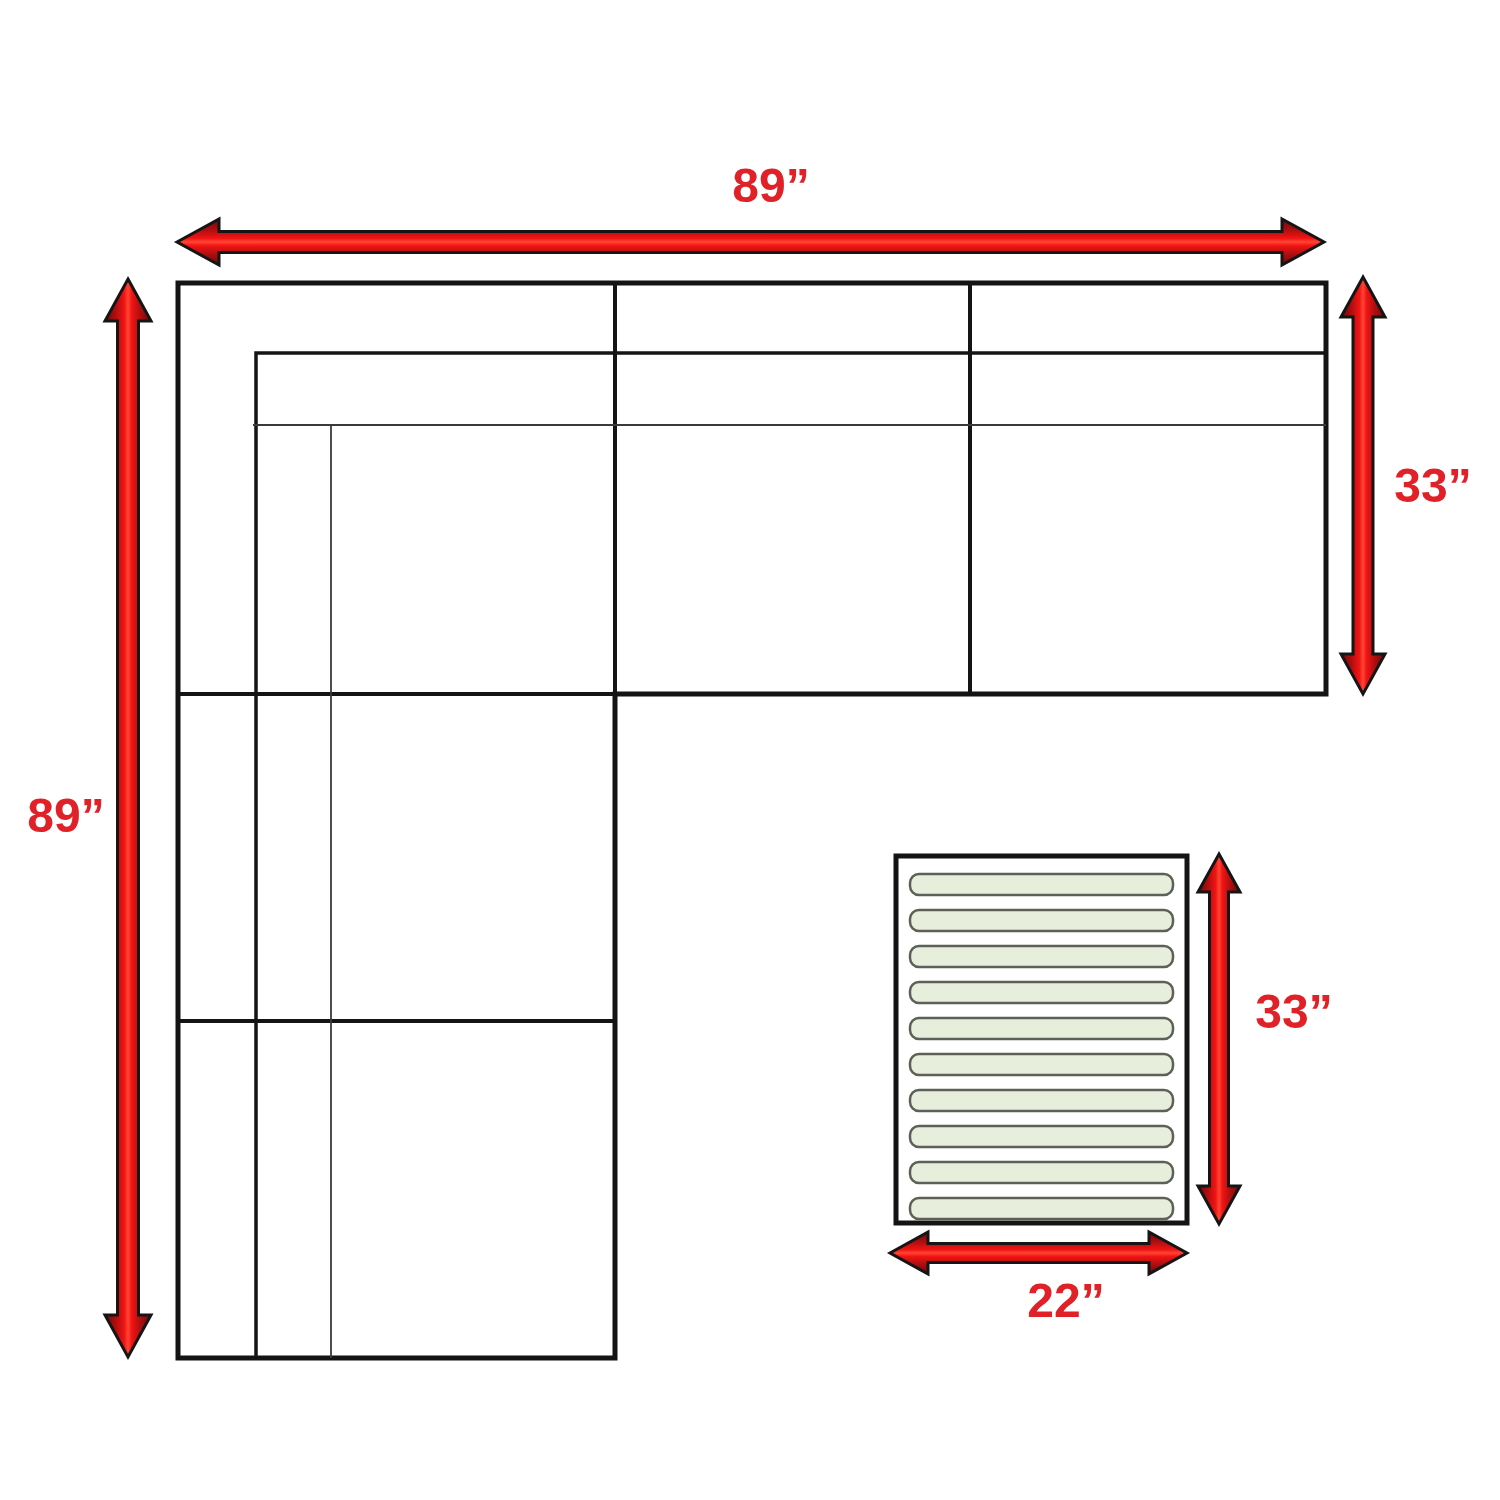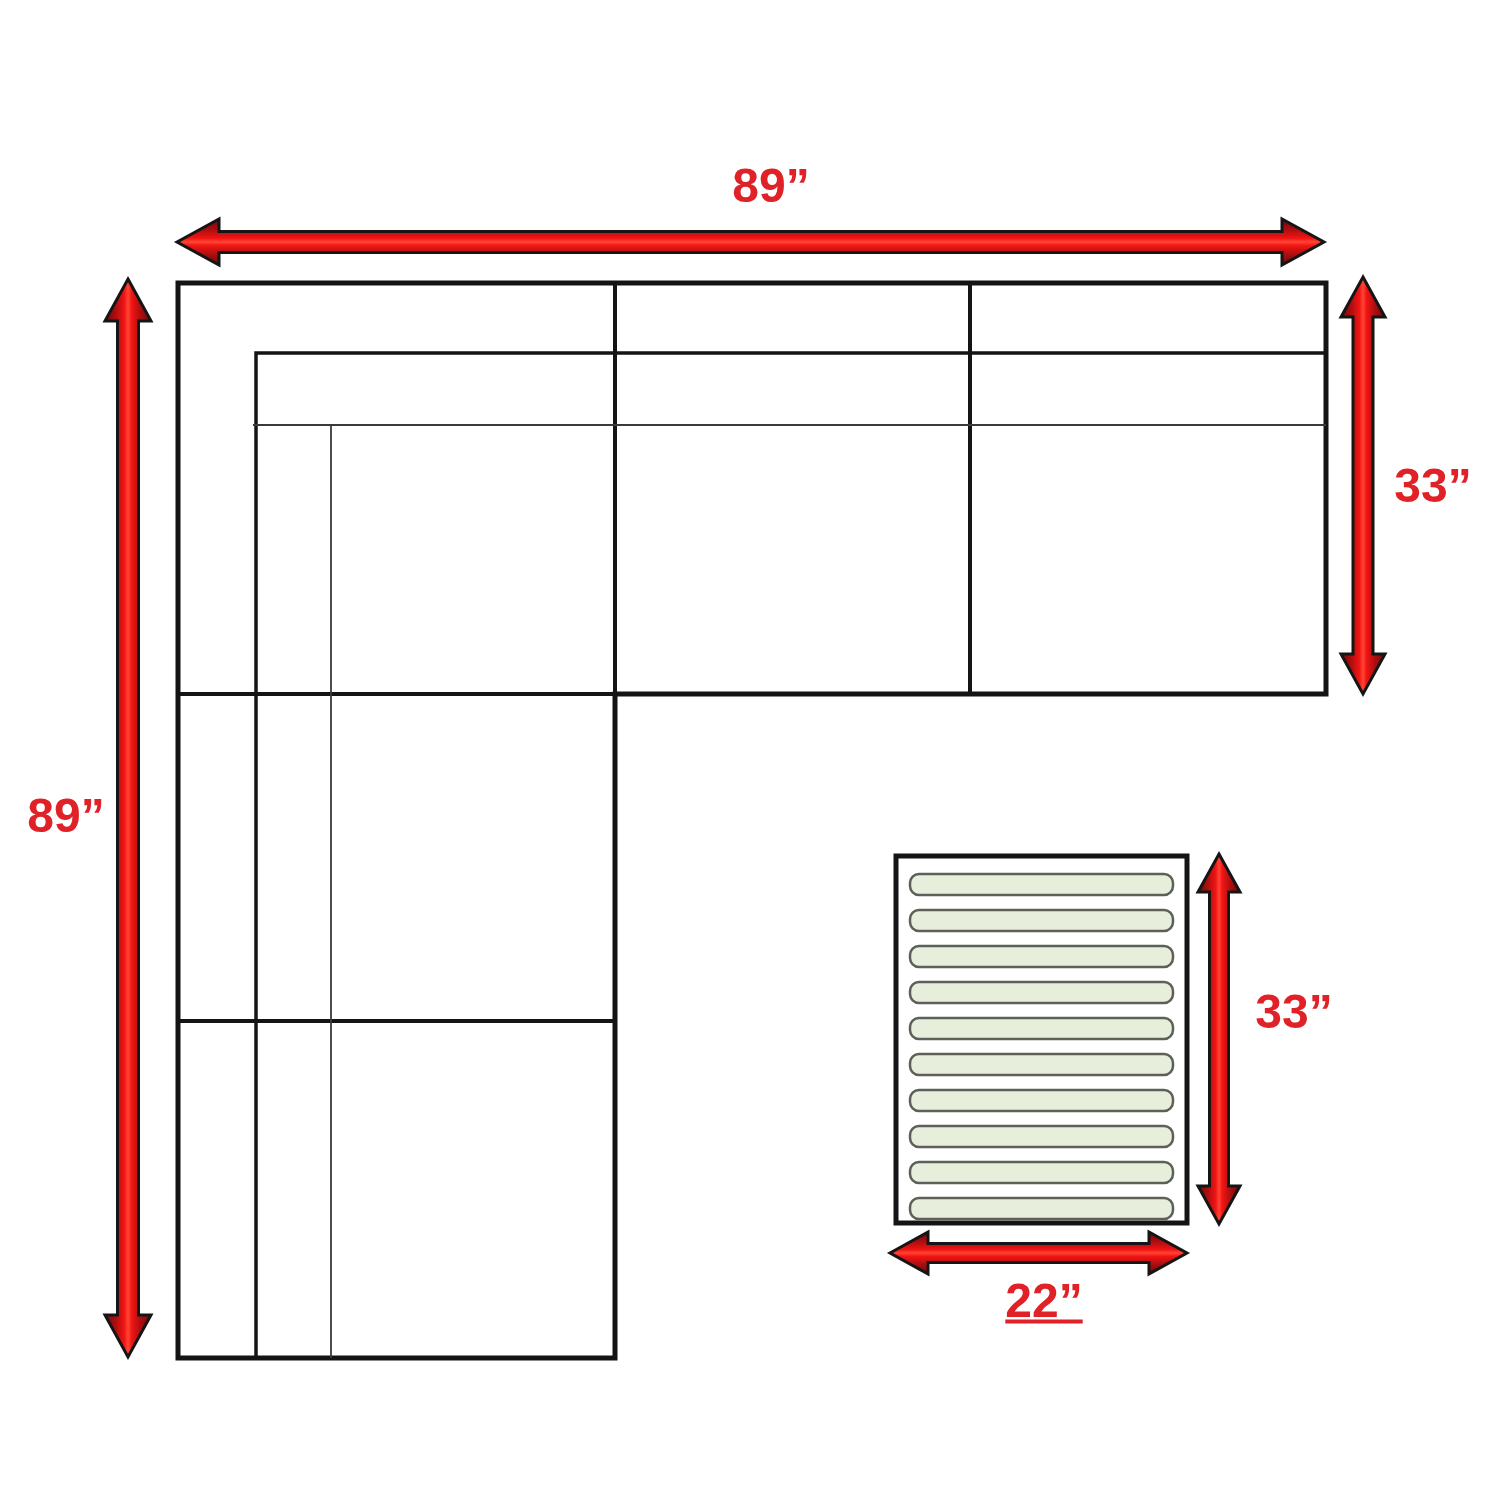--- a/index.html
+++ b/index.html
@@ -128,15 +128,15 @@
     <polygon class="arrow arrow-v" points="128,279 151,321 138.5,321 138.5,1315 151,1315 128,1357 105,1315 117.5,1315 117.5,321 105,321"></polygon>
     <polygon class="arrow arrow-v" points="1363,277 1385,317 1373,317 1373,654 1385,654 1363,694 1341,654 1353,654 1353,317 1341,317"></polygon>
     <polygon class="arrow arrow-v" points="1219,854 1240,892 1228.5,892 1228.5,1186 1240,1186 1219,1224 1198,1186 1209.5,1186 1209.5,892 1198,892"></polygon>
     <polygon class="arrow arrow-h" points="890,1253 928,1232 928,1243.5 1149,1243.5 1149,1232 1187,1253 1149,1274 1149,1262.5 928,1262.5 928,1274"></polygon>
   </svg>
 
   <div class="dim-label" style="left:771px; top:185px;">89”</div>
   <div class="dim-label" style="left:66px; top:815px;">89”</div>
   <div class="dim-label" style="left:1433px; top:485px;">33”</div>
   <div class="dim-label" style="left:1294px; top:1011px;">33”</div>
-  <div class="dim-label" style="left:1044px; top:1300px;text-decoration:underline;">22”</div>
+  <div class="dim-label" style="left:1066px; top:1300px;">22”</div>
 
 </div>
 
 </body></html>

